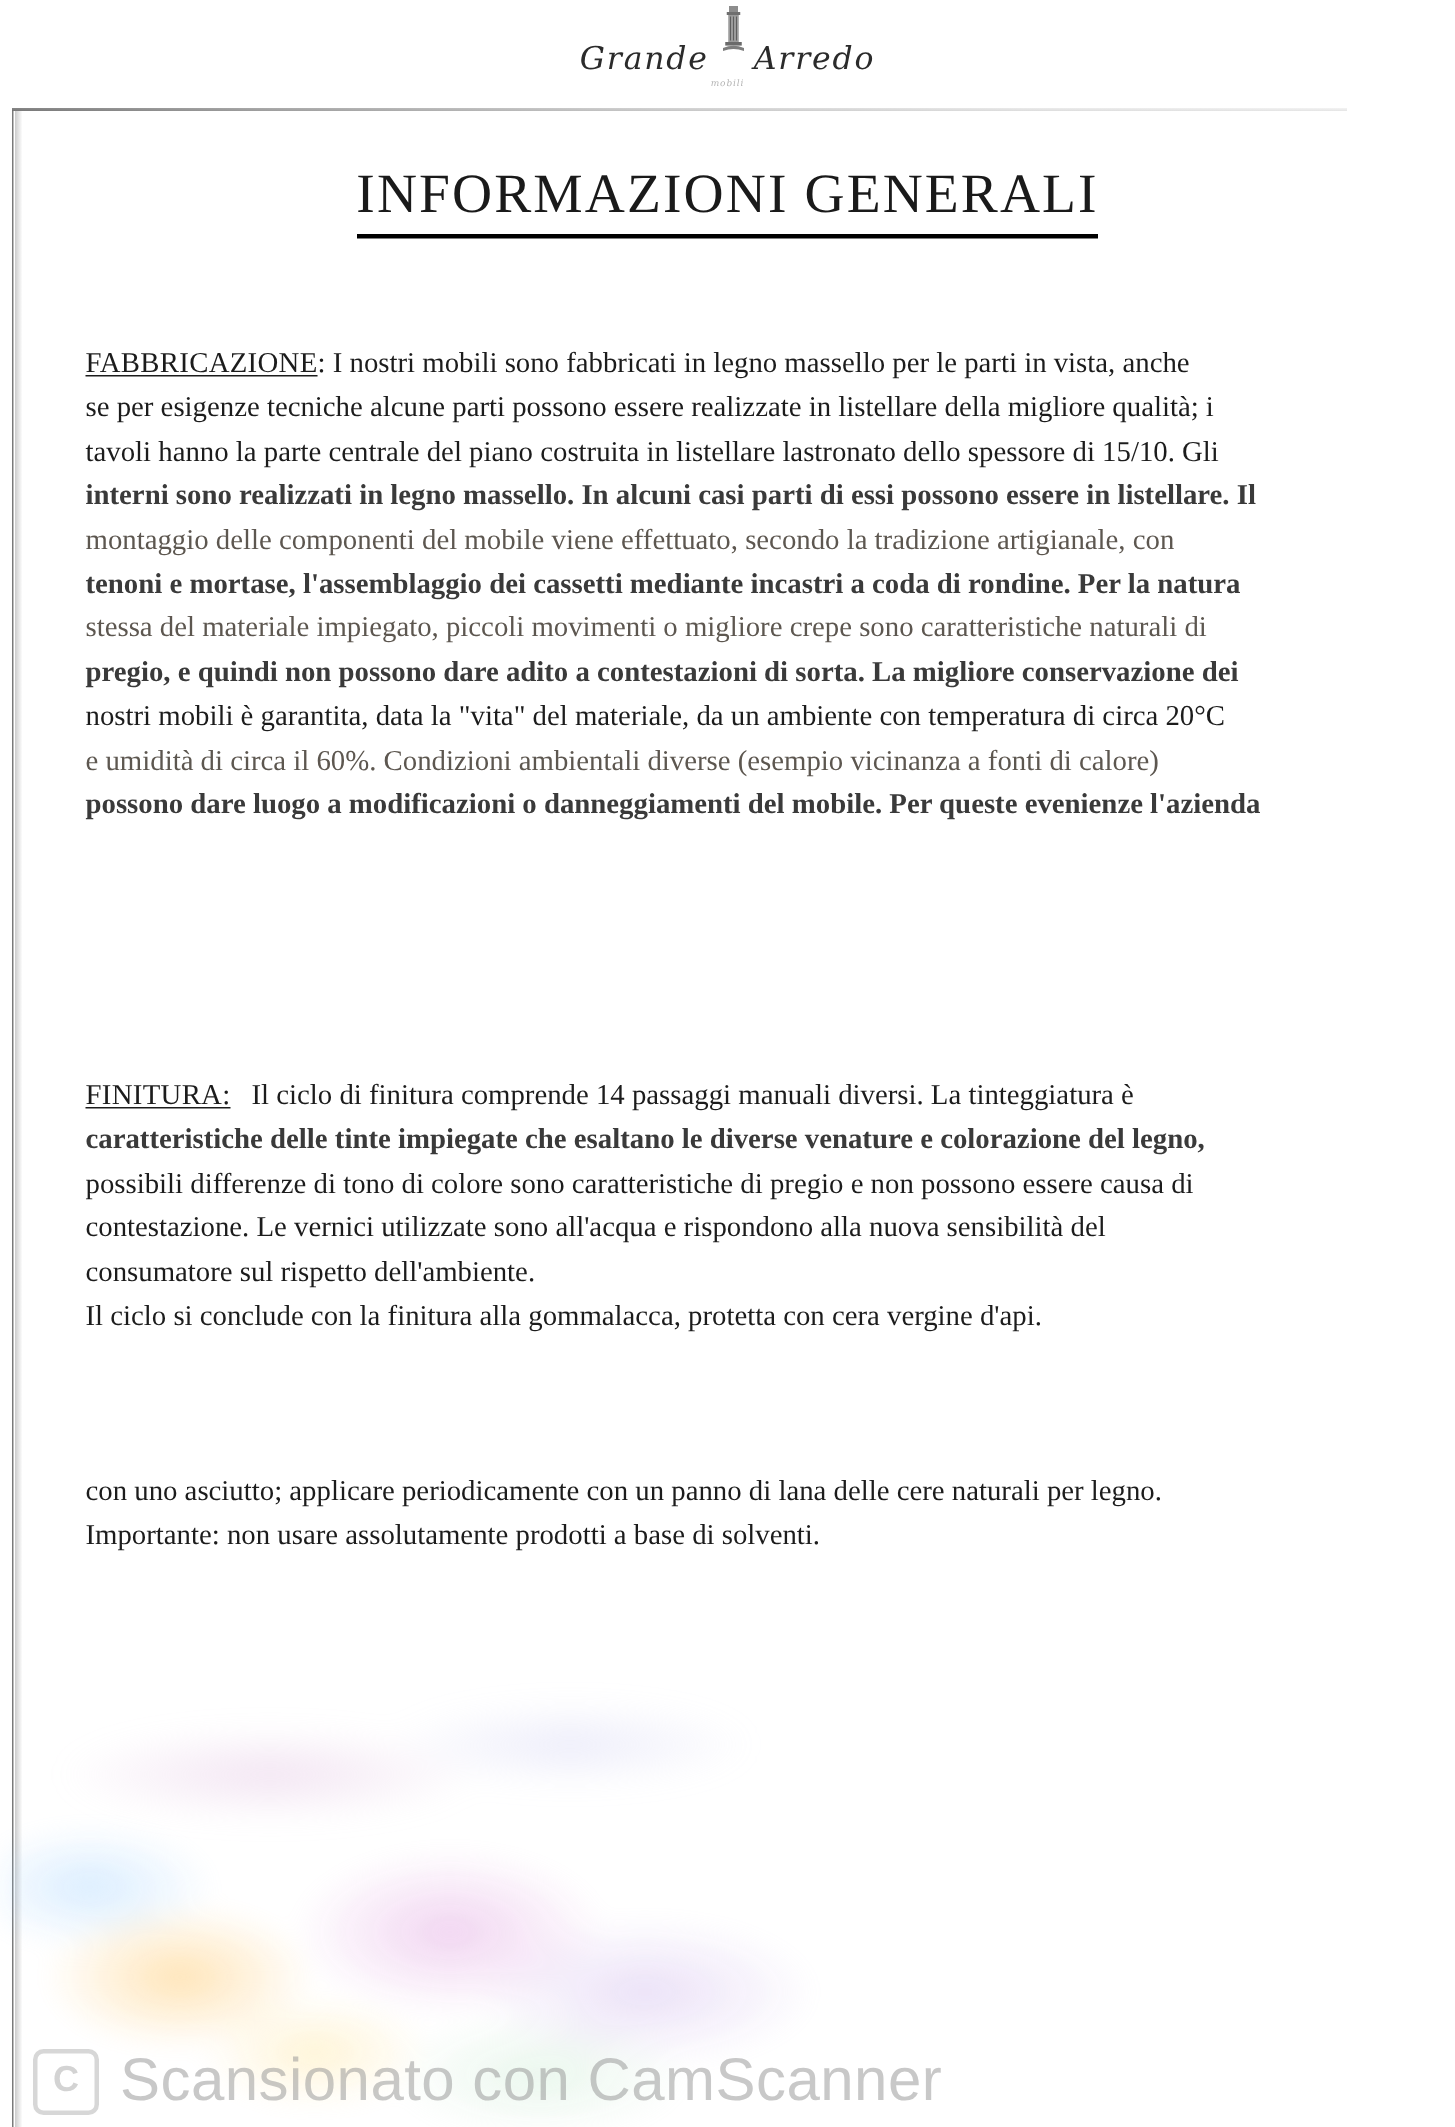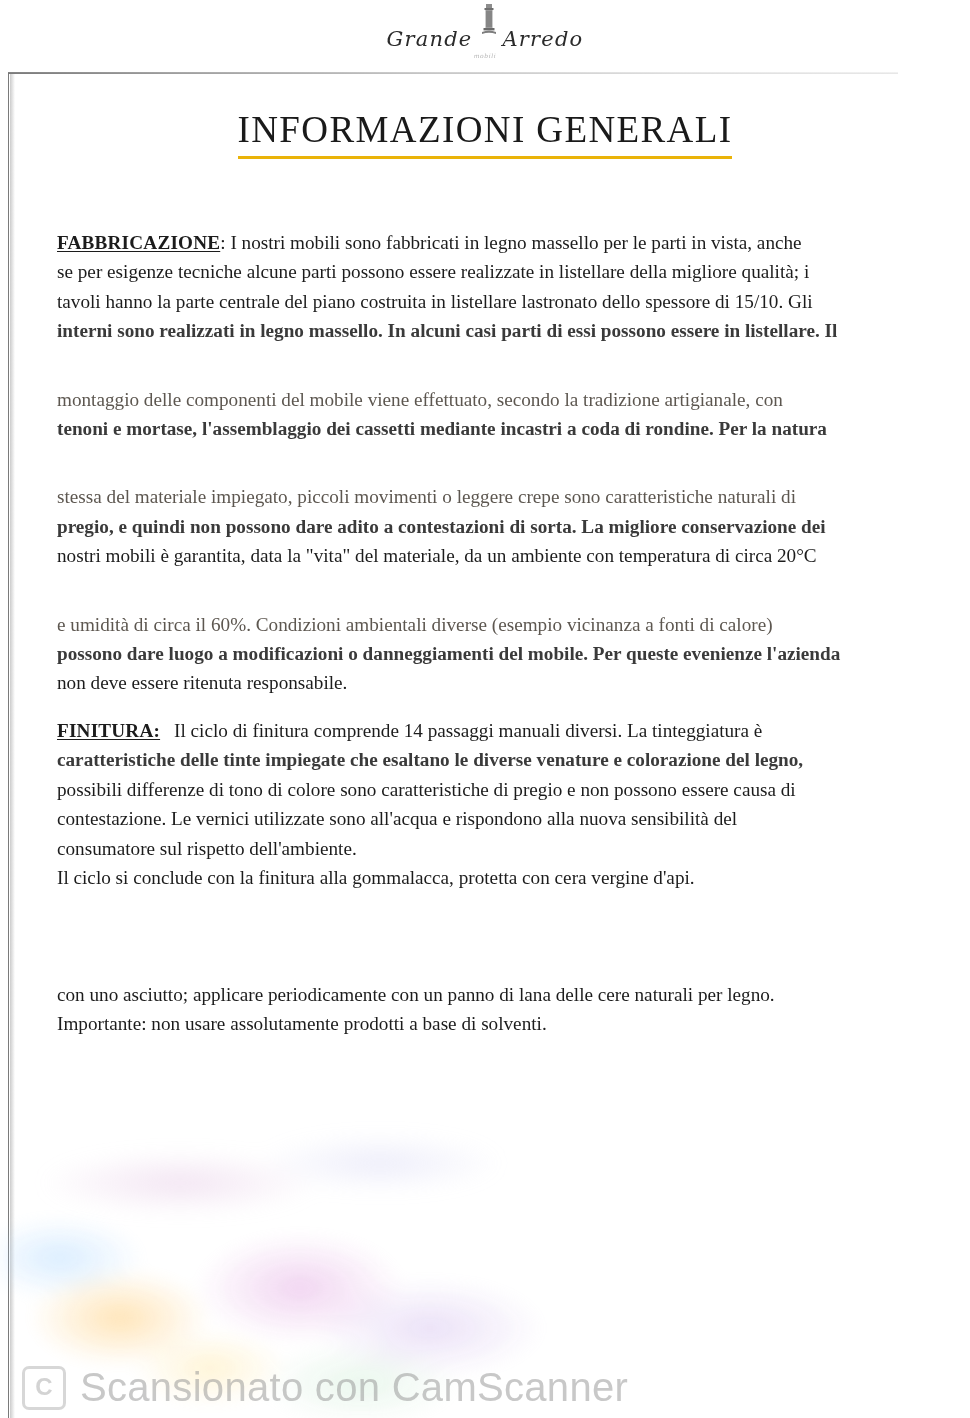--- a/index.html
+++ b/index.html
@@ -95,50 +95,50 @@
     width: 970px;
     text-align: center;
   }
   #doc-title {
     display: inline-block;
     font-family: "Liberation Serif", serif;
     font-size: 37px;
     letter-spacing: 1.4px;
     color: #1a1a1a;
     padding-bottom: 5px;
-    border-bottom: 3px solid #eab308;
+    border-bottom: 3px solid #000000;
   }
 
   
   .section {
     position: absolute;
     left: 57px;
     width: 862px;
     font-family: "Liberation Serif", serif;
     font-size: 19.2px;
     line-height: 29.4px;
     color: #1c1c1c;
     text-align: left;
   }
   .lead {
-    font-weight: bold;
+    font-weight: normal;
     text-decoration: underline;
     text-underline-offset: 2px;
     letter-spacing: .2px;
   }
   .sp { display: inline-block; width: 14px; }
 
   
   #sec-fabbricazione { top: 228px; }
   #sec-finitura      { top: 716px; }
   #sec-cura          { top: 980px; }
 
   .line { white-space: nowrap; }
   .fade1 { color: #3a3a3a; font-weight: bold; }
-  .fade2 { color: #5d5750; margin-top: 39px; }
+  .fade2 { color: #5d5750; }
 
   
   #bleed {
     position: absolute;
     left: 0;
     bottom: 0;
     width: 560px;
     height: 250px;
     pointer-events: none;
     opacity: .95;
@@ -234,26 +234,25 @@
   <div class="section" id="sec-fabbricazione">
     <div class="line">
       <span class="lead">FABBRICAZIONE</span><span>:</span>
       <span>I nostri mobili sono fabbricati in legno massello per le parti in vista, anche</span>
     </div>
     <div class="line">se per esigenze tecniche alcune parti possono essere realizzate  in listellare della migliore qualità; i</div>
     <div class="line">tavoli hanno la parte centrale del piano costruita in listellare lastronato dello spessore di 15/10. Gli</div>
     <div class="line fade1">interni sono realizzati in legno massello. In alcuni casi parti di essi possono essere in listellare. Il</div>
     <div class="line fade2">montaggio delle componenti del mobile viene effettuato, secondo la tradizione artigianale, con</div>
     <div class="line fade1">tenoni e mortase, l'assemblaggio dei cassetti mediante incastri a coda di rondine. Per la natura</div>
-    <div class="line fade2">stessa del materiale impiegato, piccoli movimenti o leggere crepe sono caratteristiche naturali di</div>
+    <div class="line fade2">stessa del materiale impiegato, piccoli movimenti o migliore crepe sono caratteristiche naturali di</div>
     <div class="line fade1">pregio, e quindi non possono dare adito a contestazioni di sorta. La migliore conservazione dei</div>
     <div class="line">nostri mobili è garantita, data la "vita" del materiale, da un ambiente con temperatura di circa 20°C</div>
     <div class="line fade2">e umidità di circa il 60%. Condizioni ambientali diverse (esempio vicinanza a fonti di calore)</div>
     <div class="line fade1">possono dare luogo a modificazioni o danneggiamenti del mobile. Per queste evenienze l'azienda</div>
-    <div class="line">non deve essere ritenuta responsabile.</div>
   </div>
 
   <div class="section" id="sec-finitura">
     <div class="line">
       <span class="lead">FINITURA:</span><span class="sp"></span><span>Il ciclo di finitura comprende 14 passaggi manuali diversi. La tinteggiatura è</span>
     </div>
     <div class="line fade1">caratteristiche delle tinte impiegate che esaltano le diverse venature e colorazione del legno,</div>
     <div class="line">possibili differenze di tono di colore sono caratteristiche di pregio e non possono essere causa di</div>
     <div class="line">contestazione. Le vernici utilizzate sono all'acqua e rispondono alla nuova sensibilità del</div>
     <div class="line">consumatore sul rispetto dell'ambiente.</div>

